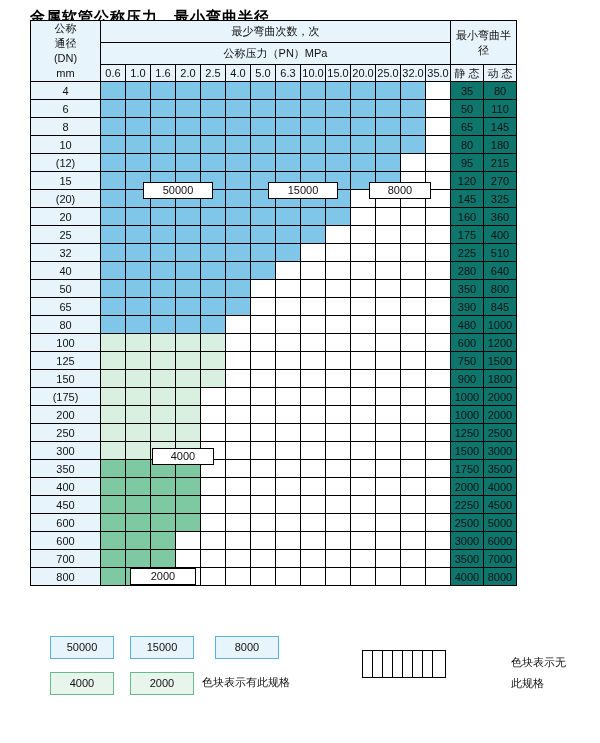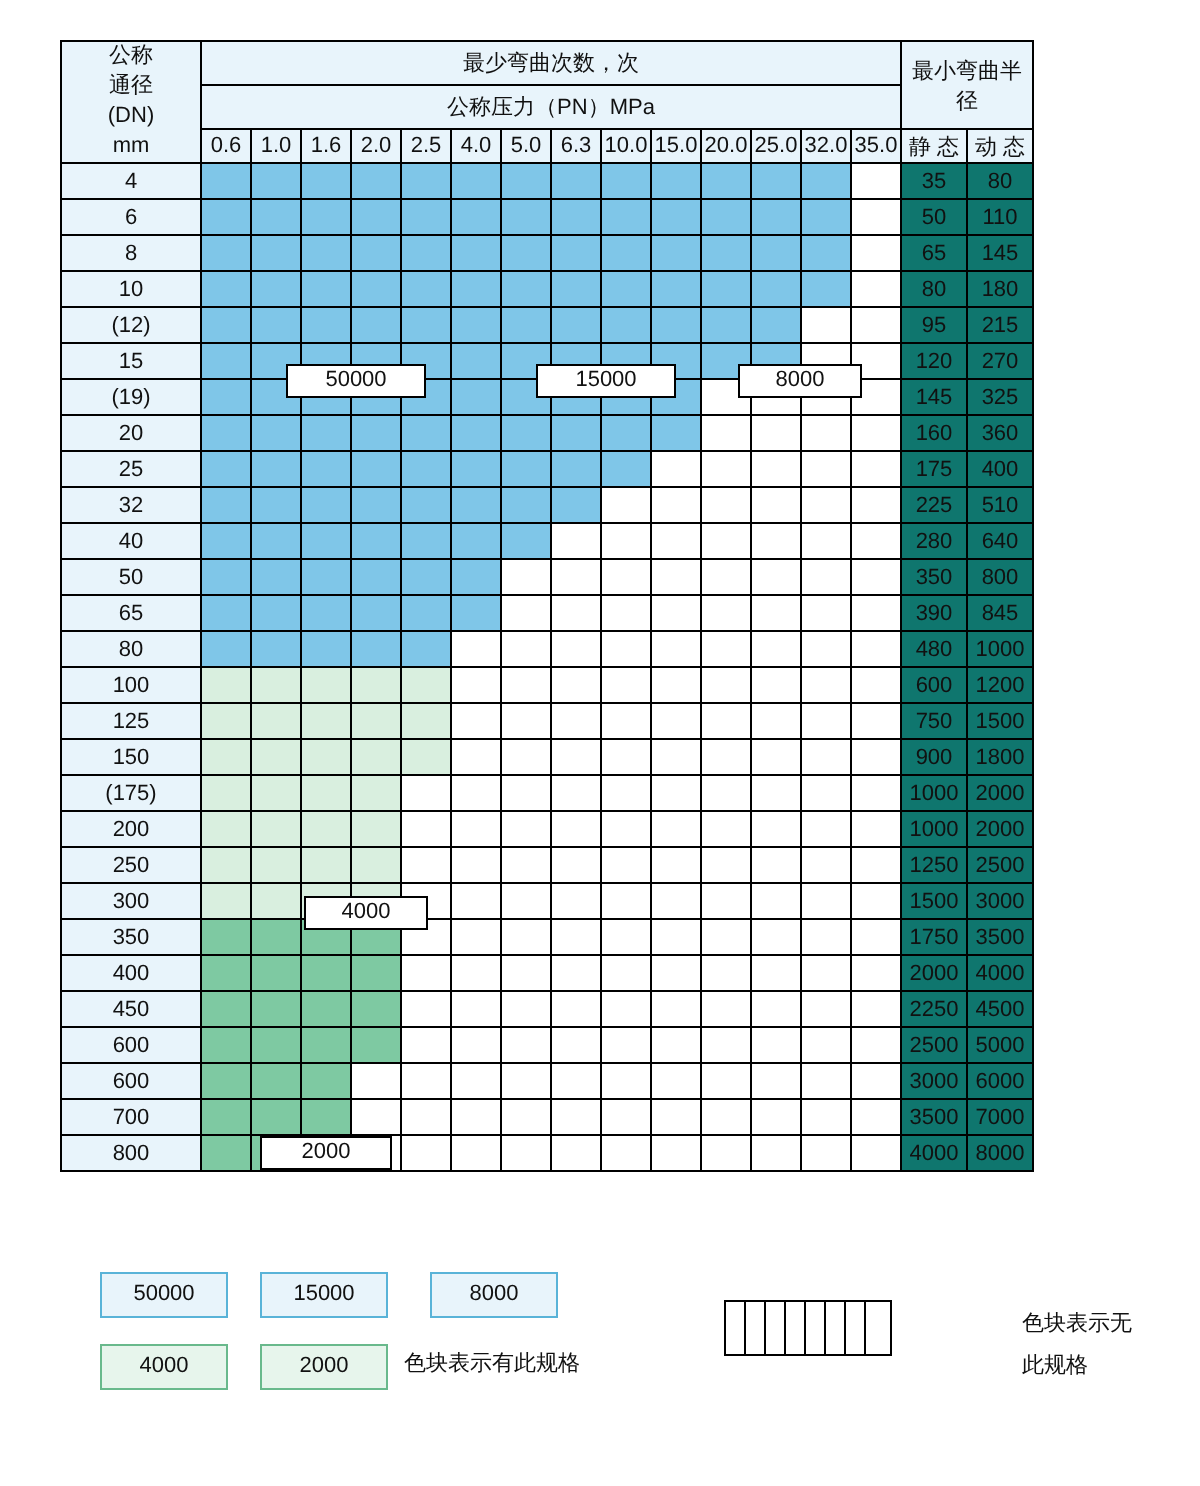--- a/index.html
+++ b/index.html
@@ -41,20 +41,21 @@
   .lg-box.green{border-color:#69b98c;background:#e7f5ec;}
   .lg-txt{position:absolute;font-size:11px;line-height:21px;}
   .nospec{position:absolute;border:1px solid #000;width:82px;height:26px;}
   .nospec i{position:absolute;top:0;bottom:0;width:1px;background:#000;}
 </style>
 </head>
 <body>
 
 <div class="page">
 
+  <div class="title">金属软管公称压力、最小弯曲半径</div>
   <div class="title-rule"></div>
 
   <table class="main">
     <colgroup>
       <col class="dn-col">
       <col class="p-col">
         <col class="p-col">
         <col class="p-col">
         <col class="p-col">
         <col class="p-col">
@@ -212,21 +213,21 @@
           <td class="cell c-blue"></td>
           <td class="cell c-blue"></td>
           <td class="cell c-blue"></td>
           <td class="cell c-blue"></td>
           <td class="cell c-white"></td>
           <td class="cell c-white"></td>
           <td class="rad">120</td>
           <td class="rad">270</td>
         </tr>
         <tr>
-          <td class="dn-cell">(19)</td>
+          <td class="dn-cell">(20)</td>
           <td class="cell c-blue"></td>
           <td class="cell c-blue"></td>
           <td class="cell c-blue"></td>
           <td class="cell c-blue"></td>
           <td class="cell c-blue"></td>
           <td class="cell c-blue"></td>
           <td class="cell c-blue"></td>
           <td class="cell c-blue"></td>
           <td class="cell c-blue"></td>
           <td class="cell c-blue"></td>

